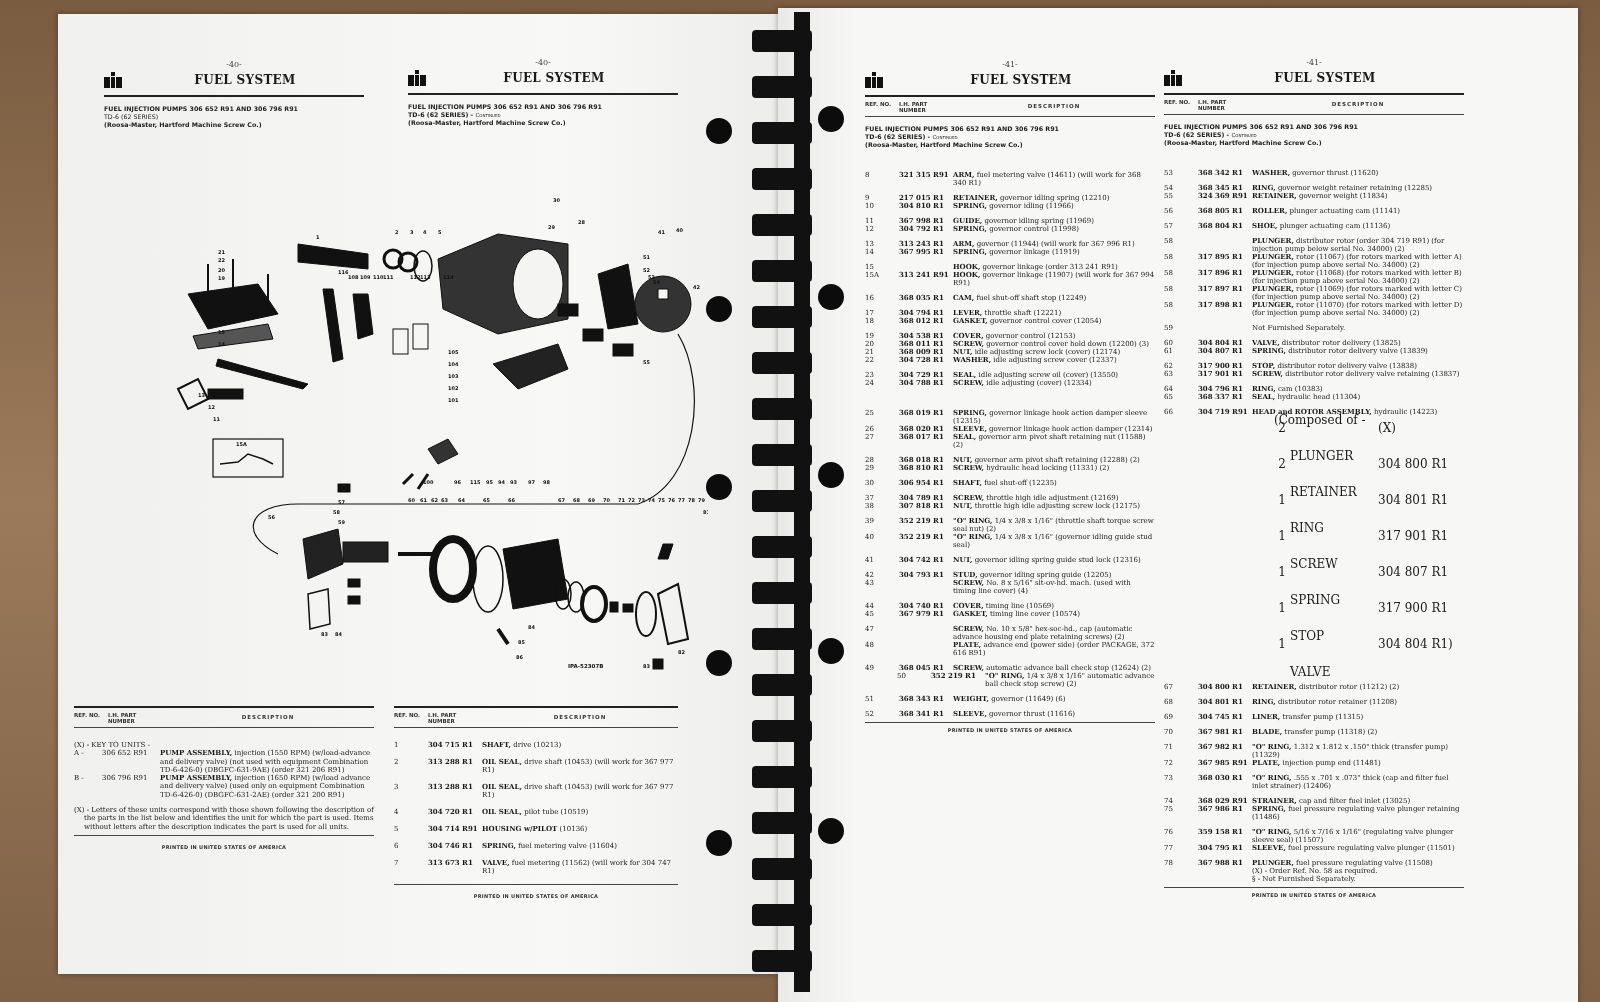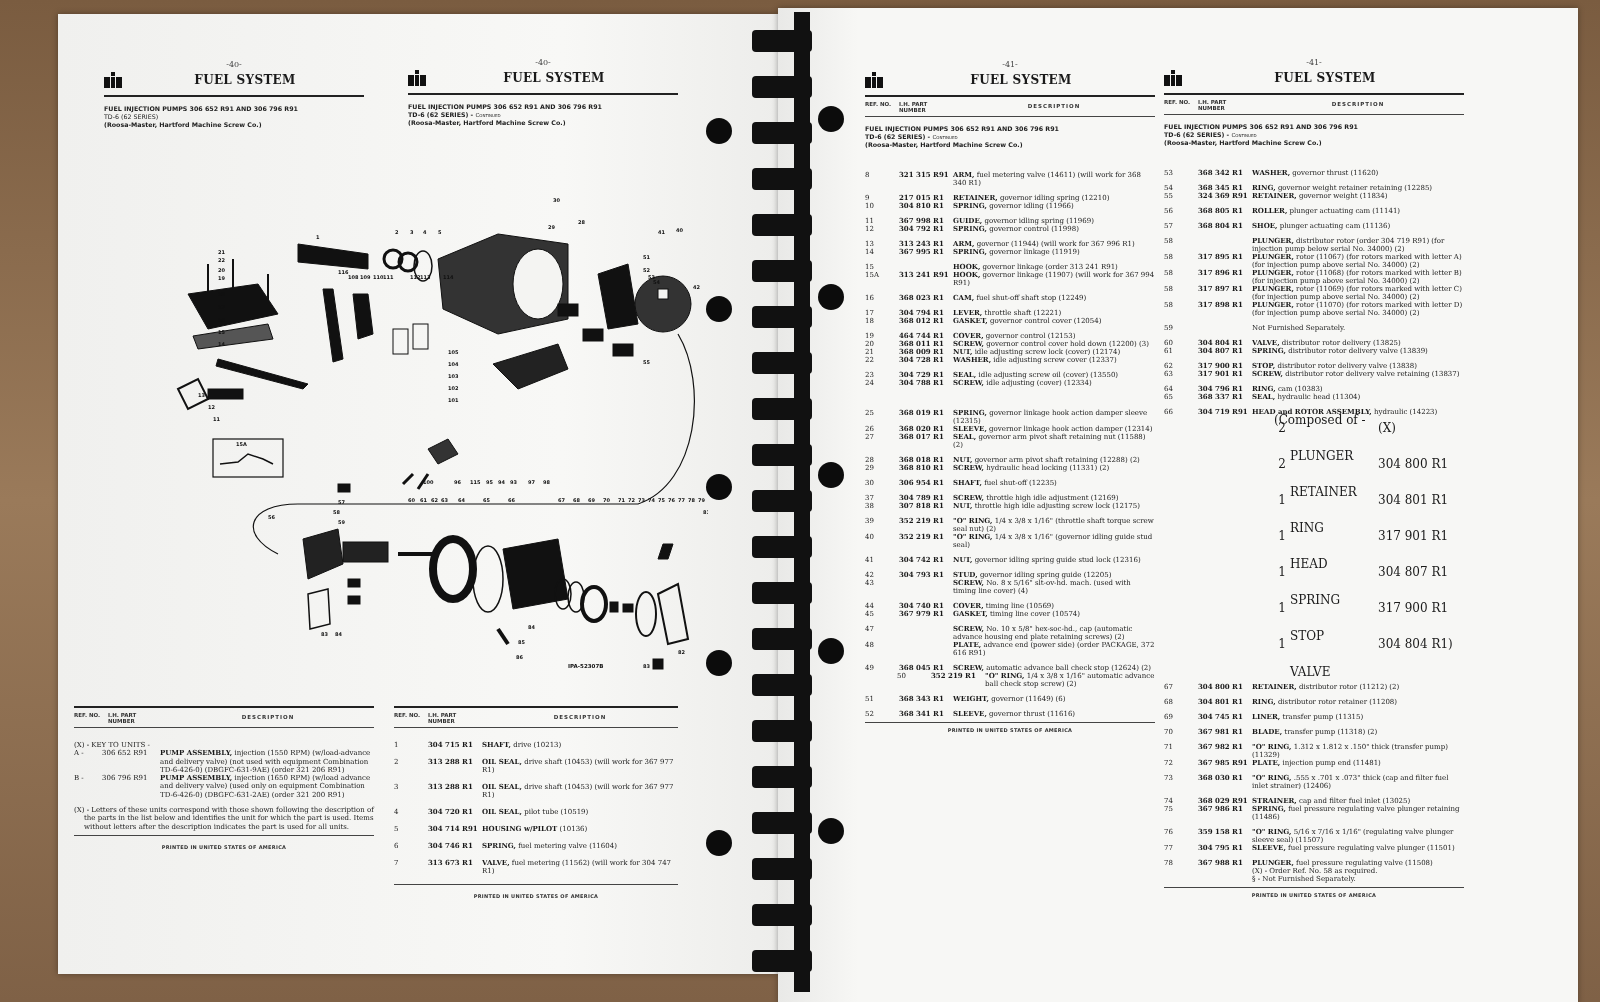--- a/index.html
+++ b/index.html
@@ -405,36 +405,36 @@
           <span class="pn"></span>
           <span class="desc"><b>HOOK,</b> <span>governor linkage (order 313 241 R91)</span></span>
         </div>
         <div class="row" style="margin-bottom: 7px;">
           <span class="ref">15A</span>
           <span class="pn">313 241 R91</span>
           <span class="desc"><b>HOOK,</b> <span>governor linkage (11907) (will work for 367 994 R91)</span></span>
         </div>
         <div class="row" style="margin-bottom: 7px;">
           <span class="ref">16</span>
-          <span class="pn">368 023 R1</span>
+          <span class="pn">368 035 R1</span>
           <span class="desc"><b>CAM,</b> <span>fuel shut-off shaft stop (12249)</span></span>
         </div>
         <div class="row">
           <span class="ref">17</span>
           <span class="pn">304 794 R1</span>
           <span class="desc"><b>LEVER,</b> <span>throttle shaft (12221)</span></span>
         </div>
         <div class="row" style="margin-bottom: 7px;">
           <span class="ref">18</span>
           <span class="pn">368 012 R1</span>
           <span class="desc"><b>GASKET,</b> <span>governor control cover (12054)</span></span>
         </div>
         <div class="row">
           <span class="ref">19</span>
-          <span class="pn">464 744 R1</span>
+          <span class="pn">304 538 R1</span>
           <span class="desc"><b>COVER,</b> <span>governor control (12153)</span></span>
         </div>
         <div class="row">
           <span class="ref">20</span>
           <span class="pn">368 011 R1</span>
           <span class="desc"><b>SCREW,</b> <span>governor control cover hold down (12200) (3)</span></span>
         </div>
         <div class="row">
           <span class="ref">21</span>
           <span class="pn">368 009 R1</span>
@@ -693,21 +693,21 @@
           <span class="n">RETAINER</span>
           <span>304 800 R1</span>
         </div>
         <div class="crow">
           <span class="q">1</span>
           <span class="n">RING</span>
           <span>304 801 R1</span>
         </div>
         <div class="crow">
           <span class="q">1</span>
-          <span class="n">HEAD</span>
+          <span class="n">SCREW</span>
           <span>317 901 R1</span>
         </div>
         <div class="crow">
           <span class="q">1</span>
           <span class="n">SPRING</span>
           <span>304 807 R1</span>
         </div>
         <div class="crow">
           <span class="q">1</span>
           <span class="n">STOP</span>

